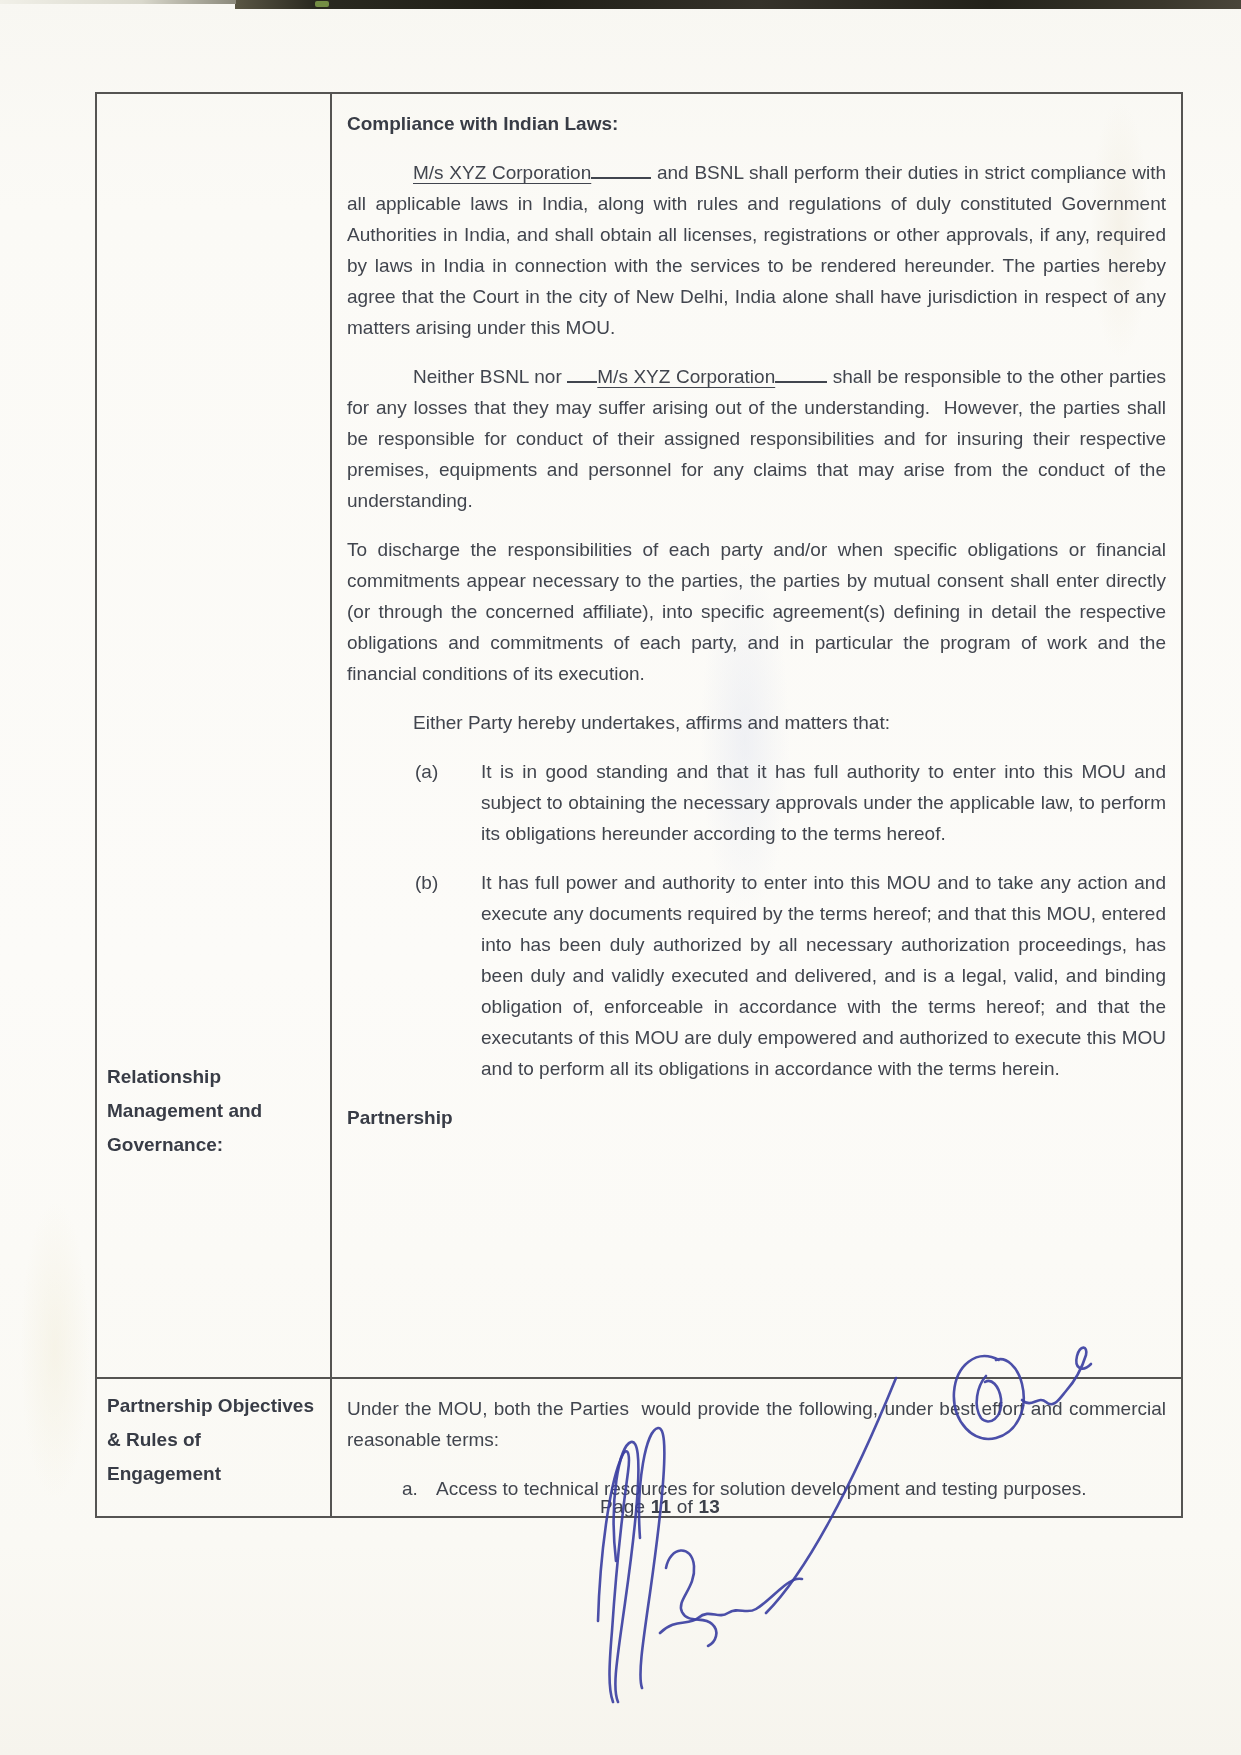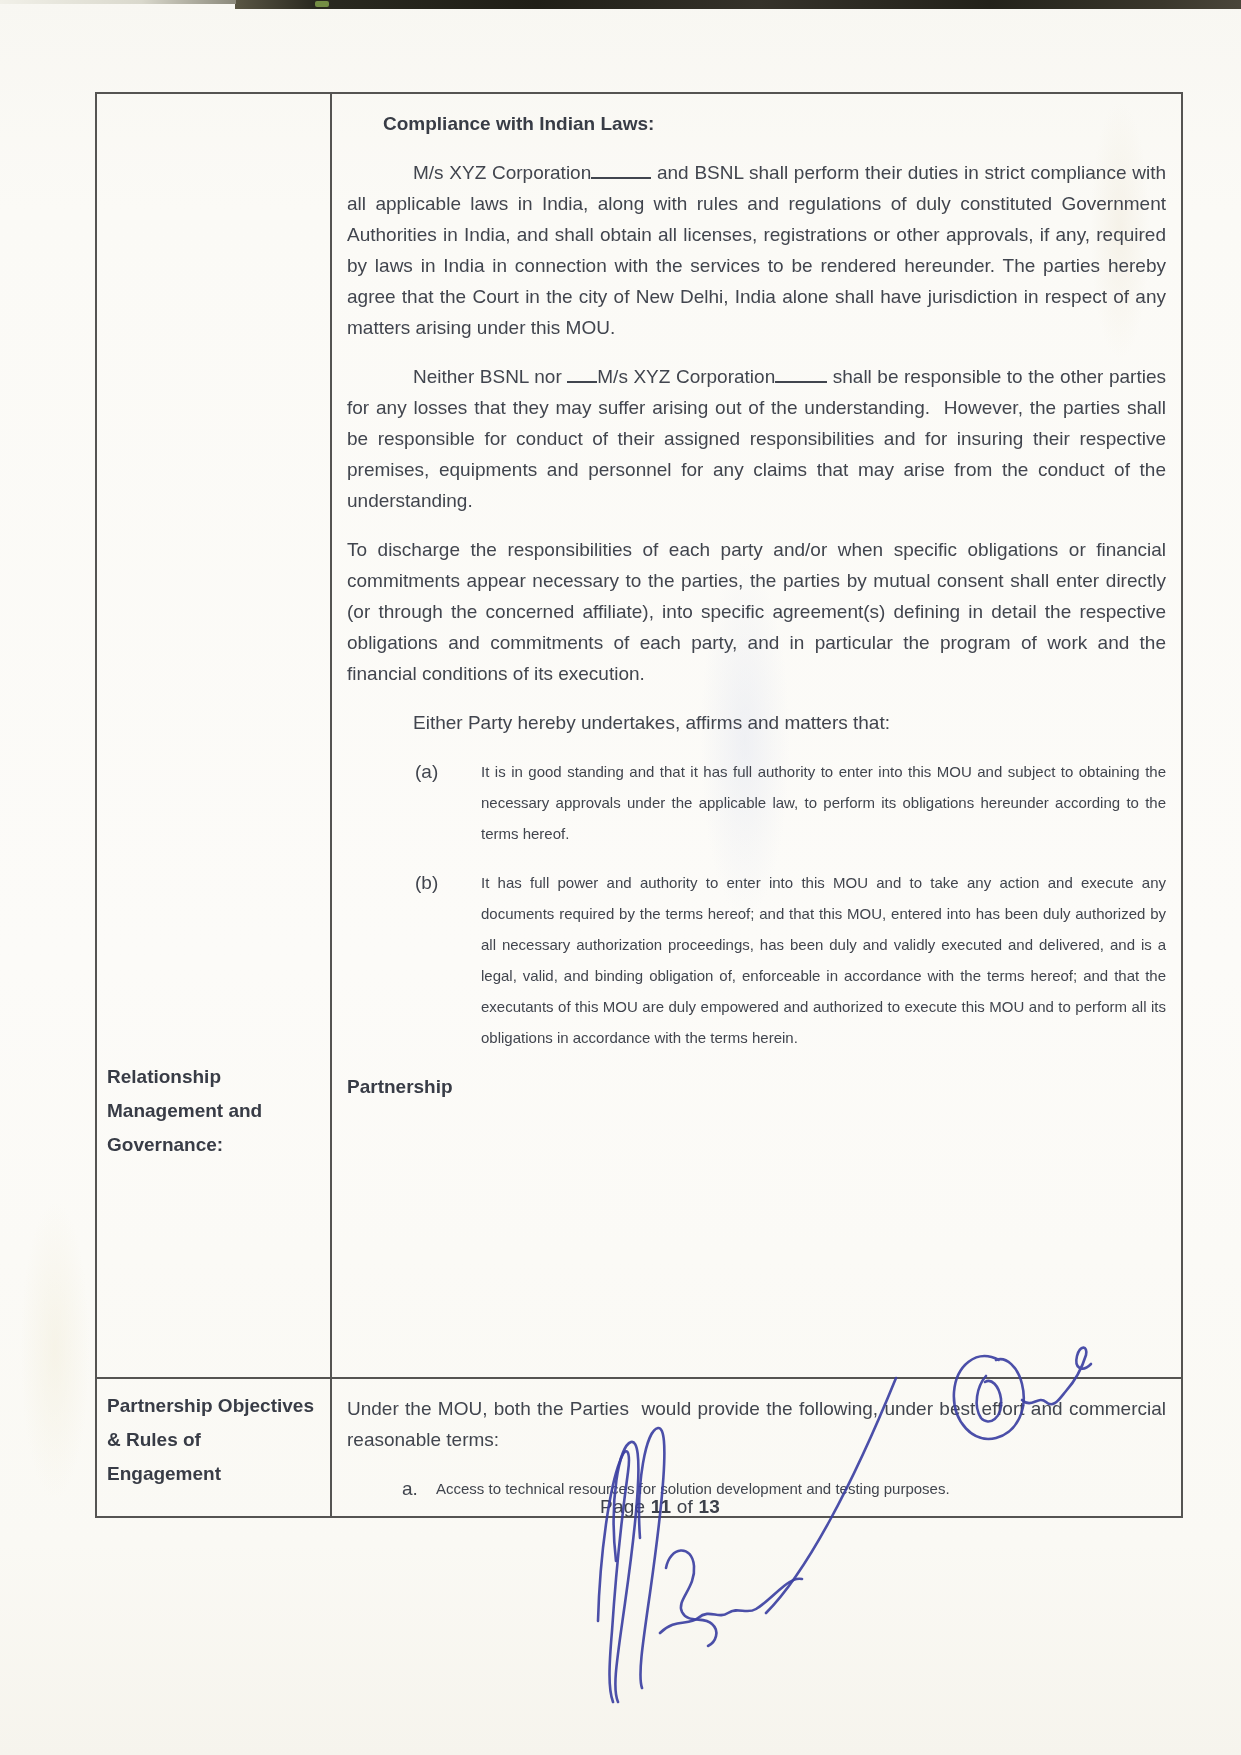--- a/index.html
+++ b/index.html
@@ -58,34 +58,34 @@
   .cell-right { padding:14px 15px 12px 15px; }
   .row-label {
     font-weight:bold; font-size:19px; line-height:34px; color:#383c46;
     white-space:pre-line;
   }
   .row-label-floating { position:absolute; top:966px; left:10px; width:215px; }
   .h {
     font-weight:bold; font-size:19px; line-height:31px; color:#383c46;
     margin:18px 0 0 0;
   }
-  .h.first { margin-top:0;margin-left:36px; }
+  .h.first { margin-top:0; }
   .para {
     font-size:19px; line-height:31px; text-align:justify; margin:18px 0 0 0;
     color:#41454e;
   }
   .indent { text-indent:66px; }
-  .uline { text-underline-offset:4px; }
+  .uline { text-decoration:underline; text-underline-offset:4px; }
   .blank { display:inline-block; border-bottom:2px solid #41454e; height:1em; vertical-align:baseline; }
   .blank-sm { width:30px; }
   .blank-md { width:52px; }
   .blank-lg { width:60px; }
   .li-row { display:flex; margin:18px 0 0 68px; }
   .li-marker { flex:0 0 66px; font-size:19px; line-height:31px; }
-  .li-text { flex:1; font-size:15px; line-height:31px; text-align:justify; }
+  .li-text { flex:1; font-size:19px; line-height:31px; text-align:justify; }
   .li-row-alpha { margin-left:55px; }
   .li-row-alpha .li-marker { flex:0 0 34px; }
   
   .footer {
     position:absolute; top:1496px; left:95px; width:1130px;
     text-align:center; font-size:19px; color:#3d414a;
     letter-spacing:.2px;
   }
   .footer b { font-weight:bold; }
   

